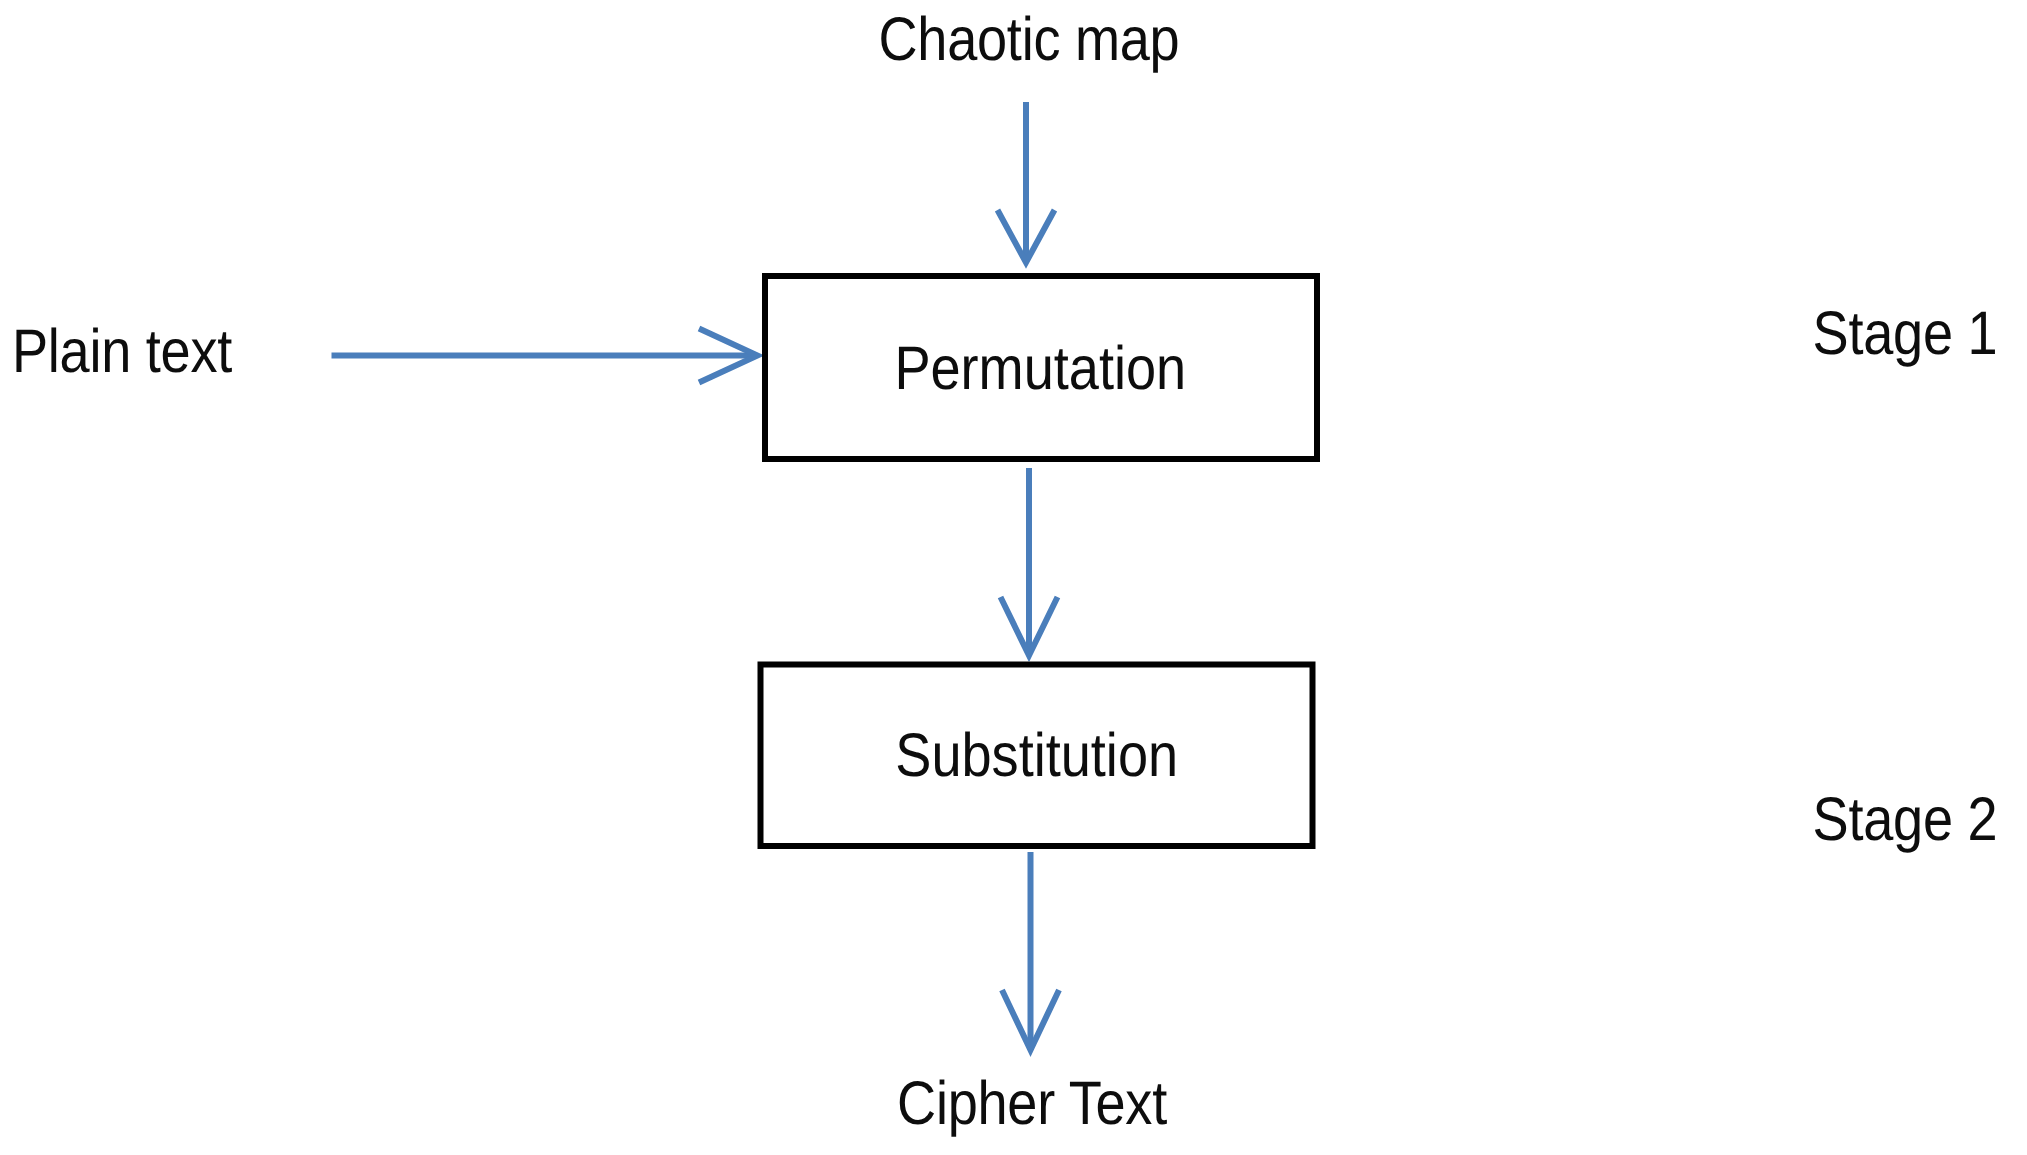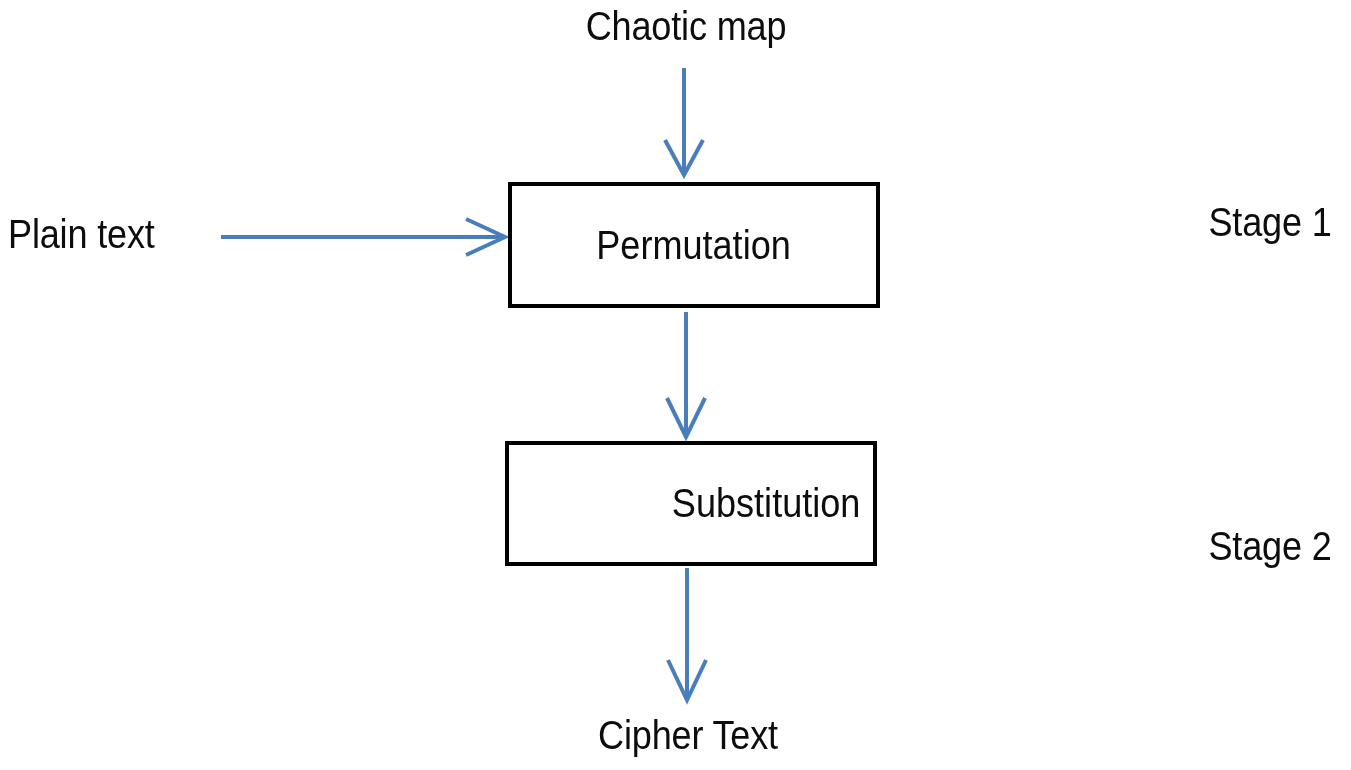--- a/index.html
+++ b/index.html
@@ -90,21 +90,21 @@
   </svg>
 
   <div class="label label-center" style="left: 486px; top: 6px; width: 400px; color: rgb(13, 13, 13);">Chaotic map</div>
 
   <div class="label label-left" style="left: 8px; top: 214px; color: rgb(13, 13, 13);">Plain text</div>
 
   <div class="proc-box" style="left: 508px; top: 182px; width: 372px; height: 126px; border-color: rgb(0, 0, 0); background: rgb(255, 255, 255);">
     <span class="proc-box-label" style="color: rgb(13, 13, 13);">Permutation</span>
   </div>
 
-  <div class="proc-box" style="left: 505px; top: 441px; width: 372px; height: 125px; border-color: rgb(0, 0, 0); background: rgb(255, 255, 255); justify-content: flex-end;">
+  <div class="proc-box" style="left: 505px; top: 441px; width: 372px; height: 125px; border-color: rgb(0, 0, 0); background: rgb(255, 255, 255);">
     <span class="proc-box-label" style="color: rgb(13, 13, 13);">Substitution</span>
   </div>
 
   <div class="label label-center" style="left: 488px; top: 715px; width: 400px; color: rgb(13, 13, 13);">Cipher Text</div>
 
   <div class="label label-center" style="left: 1150px; top: 202px; width: 240px; color: rgb(13, 13, 13);">Stage 1</div>
 
   <div class="label label-center" style="left: 1150px; top: 526px; width: 240px; color: rgb(13, 13, 13);">Stage 2</div>
 
 </div>

